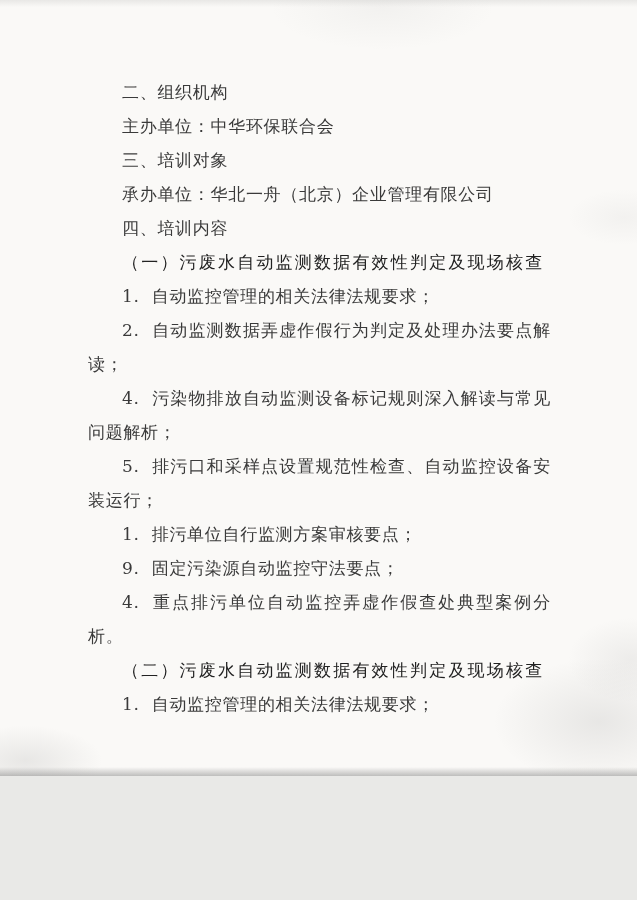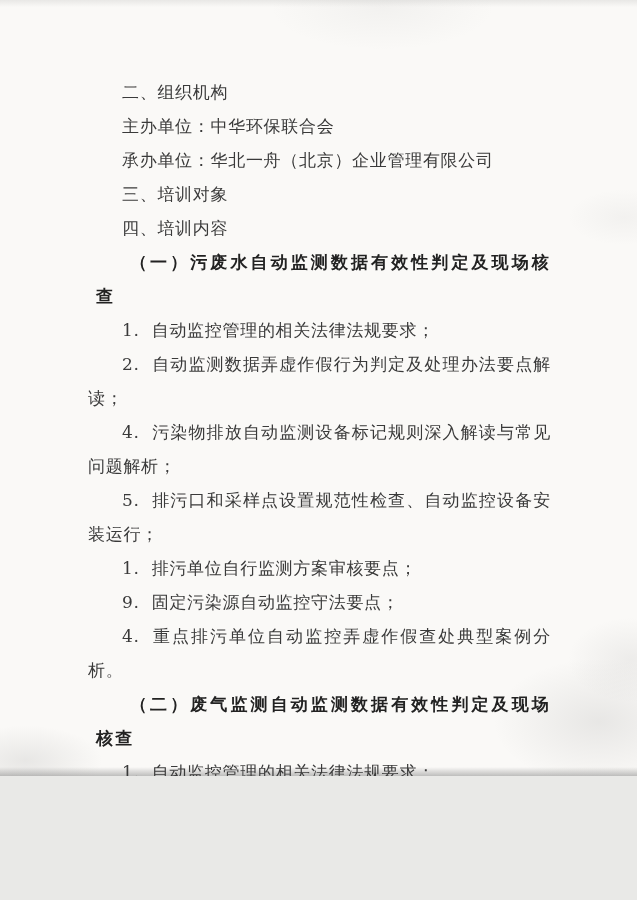--- a/index.html
+++ b/index.html
@@ -31,51 +31,50 @@
     margin: 0;
     font-size: 17px;
     line-height: 34px;
     letter-spacing: 0.7px;
     color: #3a3a3a;
     text-align: justify;
     text-indent: 2em;
   }
   .para.list-item { word-spacing: 6px; }
   .para.sub-heading {
-    font-weight: bold;
+    font-weight: normal;
     color: #222222;
     letter-spacing: 2.2px;
     word-spacing: 2px;
-    margin-left: 8px;
   }
   .footer {
     position: absolute;
     left: 0; top: 836px;
     width: 637px;
     text-align: center;
     font-size: 15px;
     letter-spacing: 2px;
     color: #444444;
   }
 </style>
 </head>
 <body>
 
 <div class="page">
   <div class="content">
     <p class="para section-heading">二、组织机构</p>
     <p class="para body">主办单位：中华环保联合会</p>
+    <p class="para section-heading">三、培训对象</p>
     <p class="para body">承办单位：华北一舟（北京）企业管理有限公司</p>
-    <p class="para section-heading">三、培训对象</p>
     <p class="para section-heading">四、培训内容</p>
     <p class="para sub-heading">（一）污废水自动监测数据有效性判定及现场核查</p>
     <p class="para list-item">1. 自动监控管理的相关法律法规要求；</p>
     <p class="para list-item">2. 自动监测数据弄虚作假行为判定及处理办法要点解读；</p>
     <p class="para list-item">4. 污染物排放自动监测设备标记规则深入解读与常见问题解析；</p>
     <p class="para list-item">5. 排污口和采样点设置规范性检查、自动监控设备安装运行；</p>
     <p class="para list-item">1. 排污单位自行监测方案审核要点；</p>
     <p class="para list-item">9. 固定污染源自动监控守法要点；</p>
     <p class="para list-item">4. 重点排污单位自动监控弄虚作假查处典型案例分析。</p>
-    <p class="para sub-heading">（二）废气监测自动监测数据有效性判定及现场核查</p>
+    <p class="para sub-heading">（二）污废水自动监测数据有效性判定及现场核查</p>
     <p class="para list-item">1. 自动监控管理的相关法律法规要求；</p>
   </div>
   <div class="footer">— 2 —</div>
 </div>
 
 </body></html>

